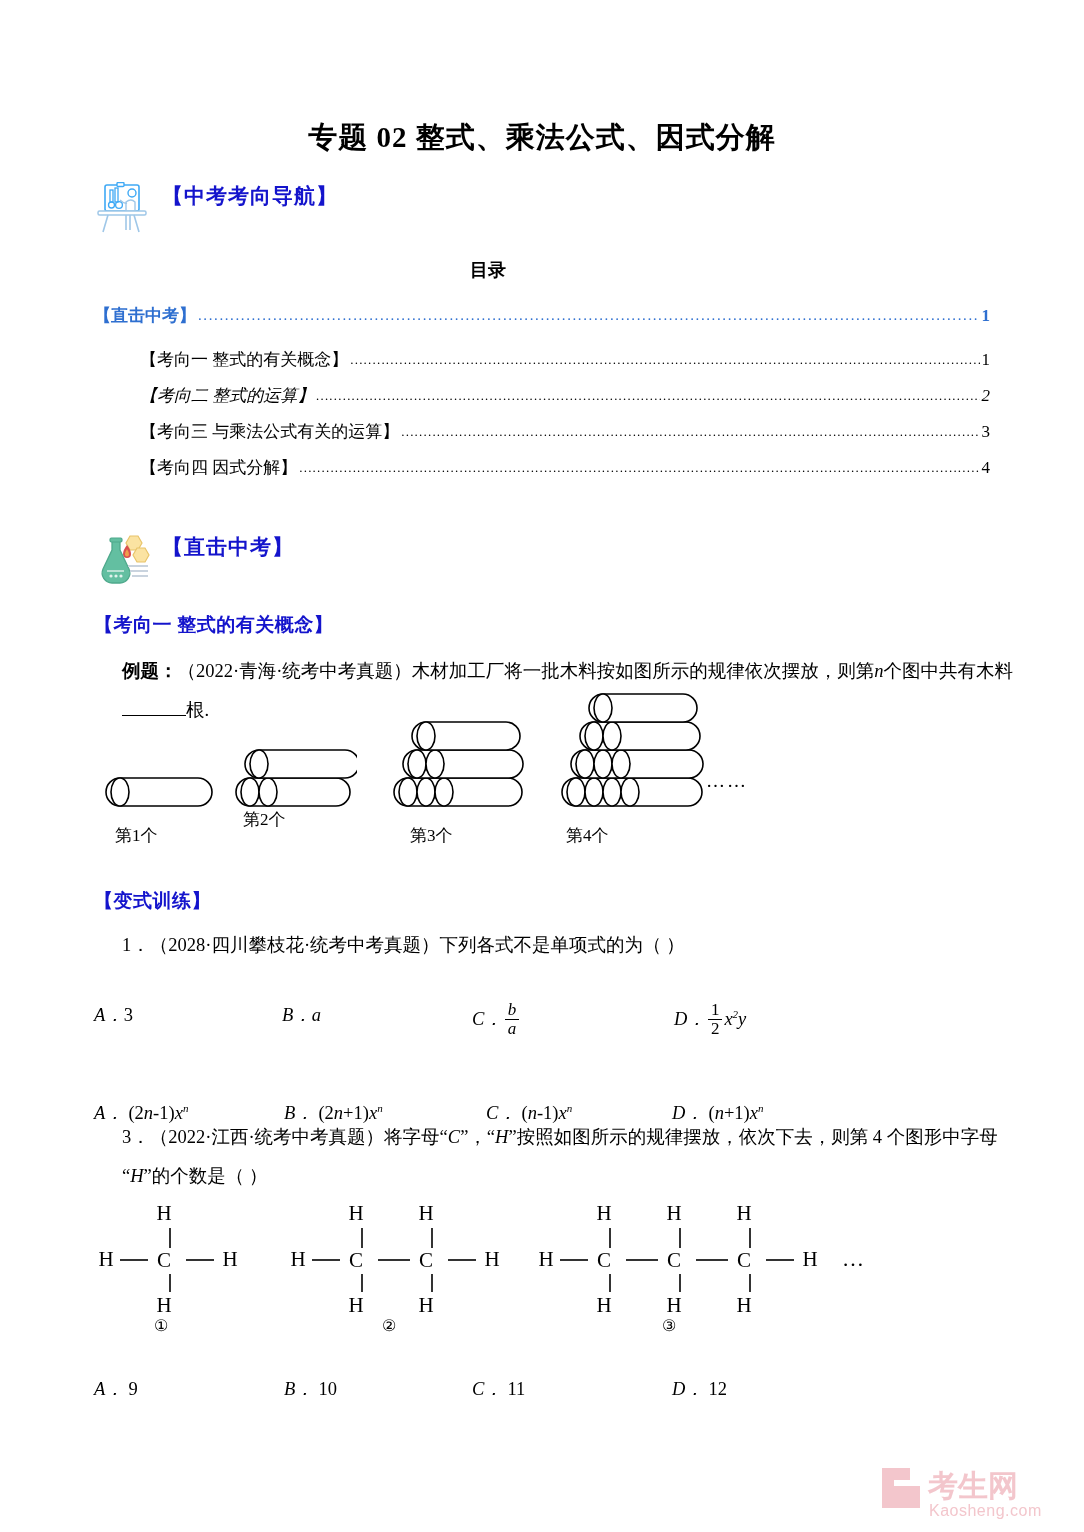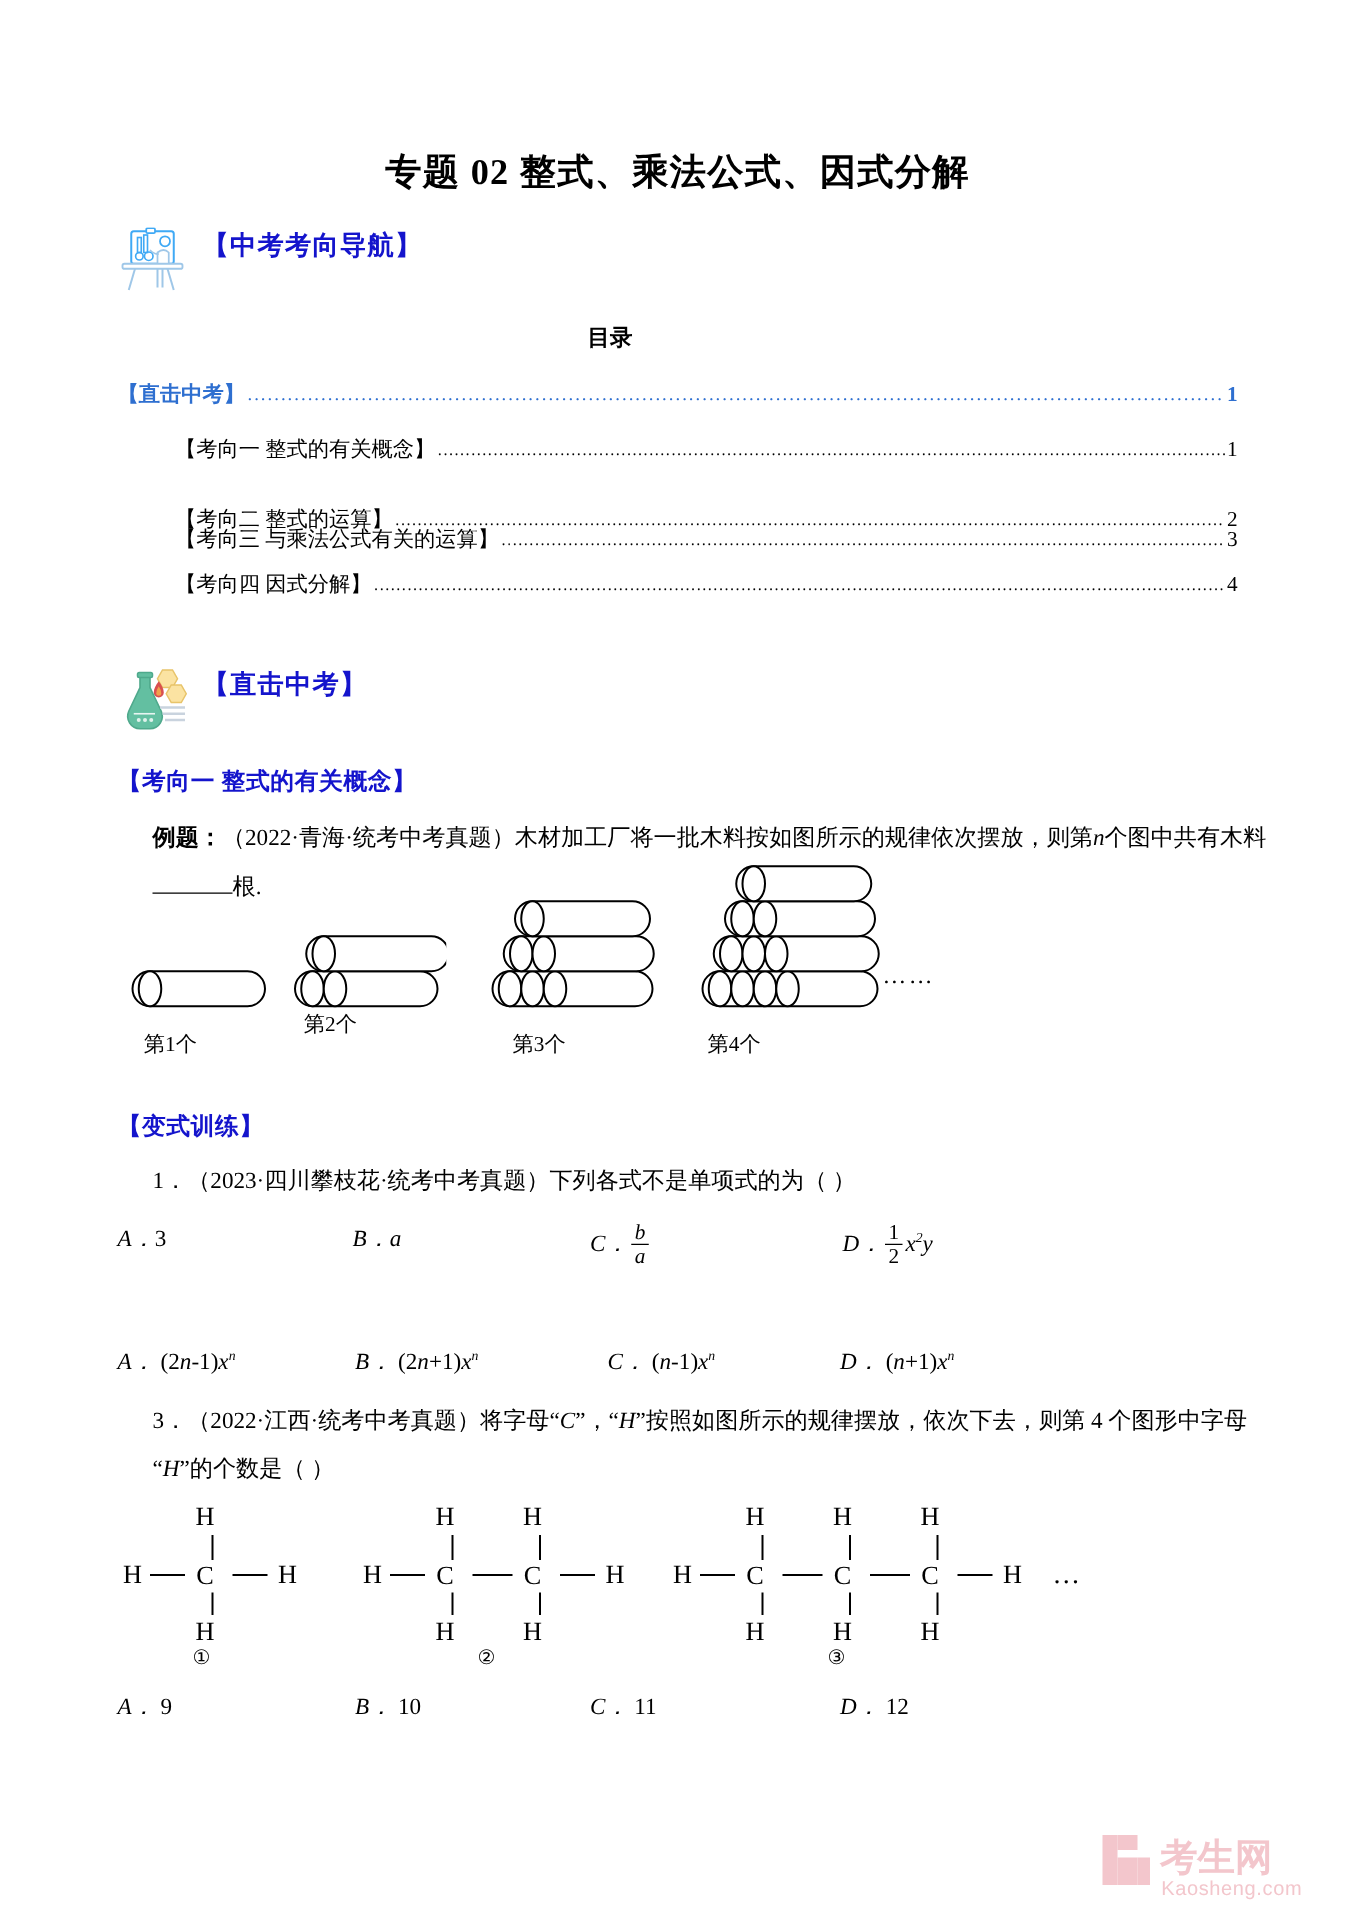--- a/index.html
+++ b/index.html
@@ -55,21 +55,21 @@
   .bian-head{
     position:absolute; font-size:19px; font-weight:bold; color:#1414CC;
     left:94px; letter-spacing:0.5px;
   }
   .para{ position:absolute; left:94px; width:898px; font-size:18.5px; line-height:39px;margin-left:28px; }
   .para b{ font-weight:bold; }
   .blank-u{ display:inline-block; width:64px; border-bottom:1.4px solid #000; }
   i.v{ font-family:"Liberation Serif",serif; font-style:italic; }
 
   
-  .opts{ position:absolute; left:94px; width:900px; font-size:18.5px; }
+  .opts{ position:absolute; left:94px; width:900px; font-size:18.5px;margin-top:24px; }
   .opts .op{ position:absolute; top:0; white-space:nowrap; }
   .opts .op .lt{ font-style:italic; }
 
   
   .frac{ display:inline-block; vertical-align:middle; text-align:center;
          font-size:17px; line-height:1.05; margin:0 2px; position:relative; top:-1px;}
   .frac .n{ display:block; padding:0 3px; }
   .frac .d{ display:block; padding:0 3px; border-top:1.3px solid #000; }
   sup.e{ font-size:11px; vertical-align:super; font-style:italic; }
   sup.n{ font-size:11px; vertical-align:super; }
@@ -126,21 +126,21 @@
     <span class="dots">........................................................................................................................................................................</span>
     <span class="pg">1</span>
   </div>
 
   <div class="toc-row toc-lvl2" style="top:348px;">
     <span class="txt">【考向一  整式的有关概念】</span>
     <span class="dots">...........................................................................................................................................................</span>
     <span class="pg">1</span>
   </div>
 
-  <div class="toc-row toc-lvl2" style="top:404px;">
+  <div class="toc-row toc-lvl2" style="top:384px;font-style:italic;">
     <span class="txt">【考向二  整式的运算】</span>
     <span class="dots">...............................................................................................................................................................</span>
     <span class="pg">2</span>
   </div>
 
   <div class="toc-row toc-lvl2" style="top:420px;">
     <span class="txt">【考向三  与乘法公式有关的运算】</span>
     <span class="dots">..................................................................................................................................................</span>
     <span class="pg">3</span>
   </div>
@@ -242,21 +242,21 @@
 
     <div class="logcap" style="left:21px; top:96px;">第1个</div>
     <div class="logcap" style="left:149px; top:80px;">第2个</div>
     <div class="logcap" style="left:316px; top:96px;">第3个</div>
     <div class="logcap" style="left:472px; top:96px;">第4个</div>
   </div>
 
   <div class="bian-head" style="top:888px;">【变式训练】</div>
 
   <div class="para" style="top:926px;">
-    <span>1．</span><span>（2023·四川攀枝花·统考中考真题）</span><span>下列各式不是单项式的为（    ）</span>
+    <span>1．</span><span>（2028·四川攀枝花·统考中考真题）</span><span>下列各式不是单项式的为（    ）</span>
   </div>
 
   <div class="opts" style="top:978px; height:40px;">
     <span class="op" style="left:0px;">
       <span class="lt">A．</span><span>3</span>
     </span>
     <span class="op" style="left:188px;">
       <span class="lt">B．</span><i class="v">a</i>
     </span>
     <span class="op" style="left:378px;">

